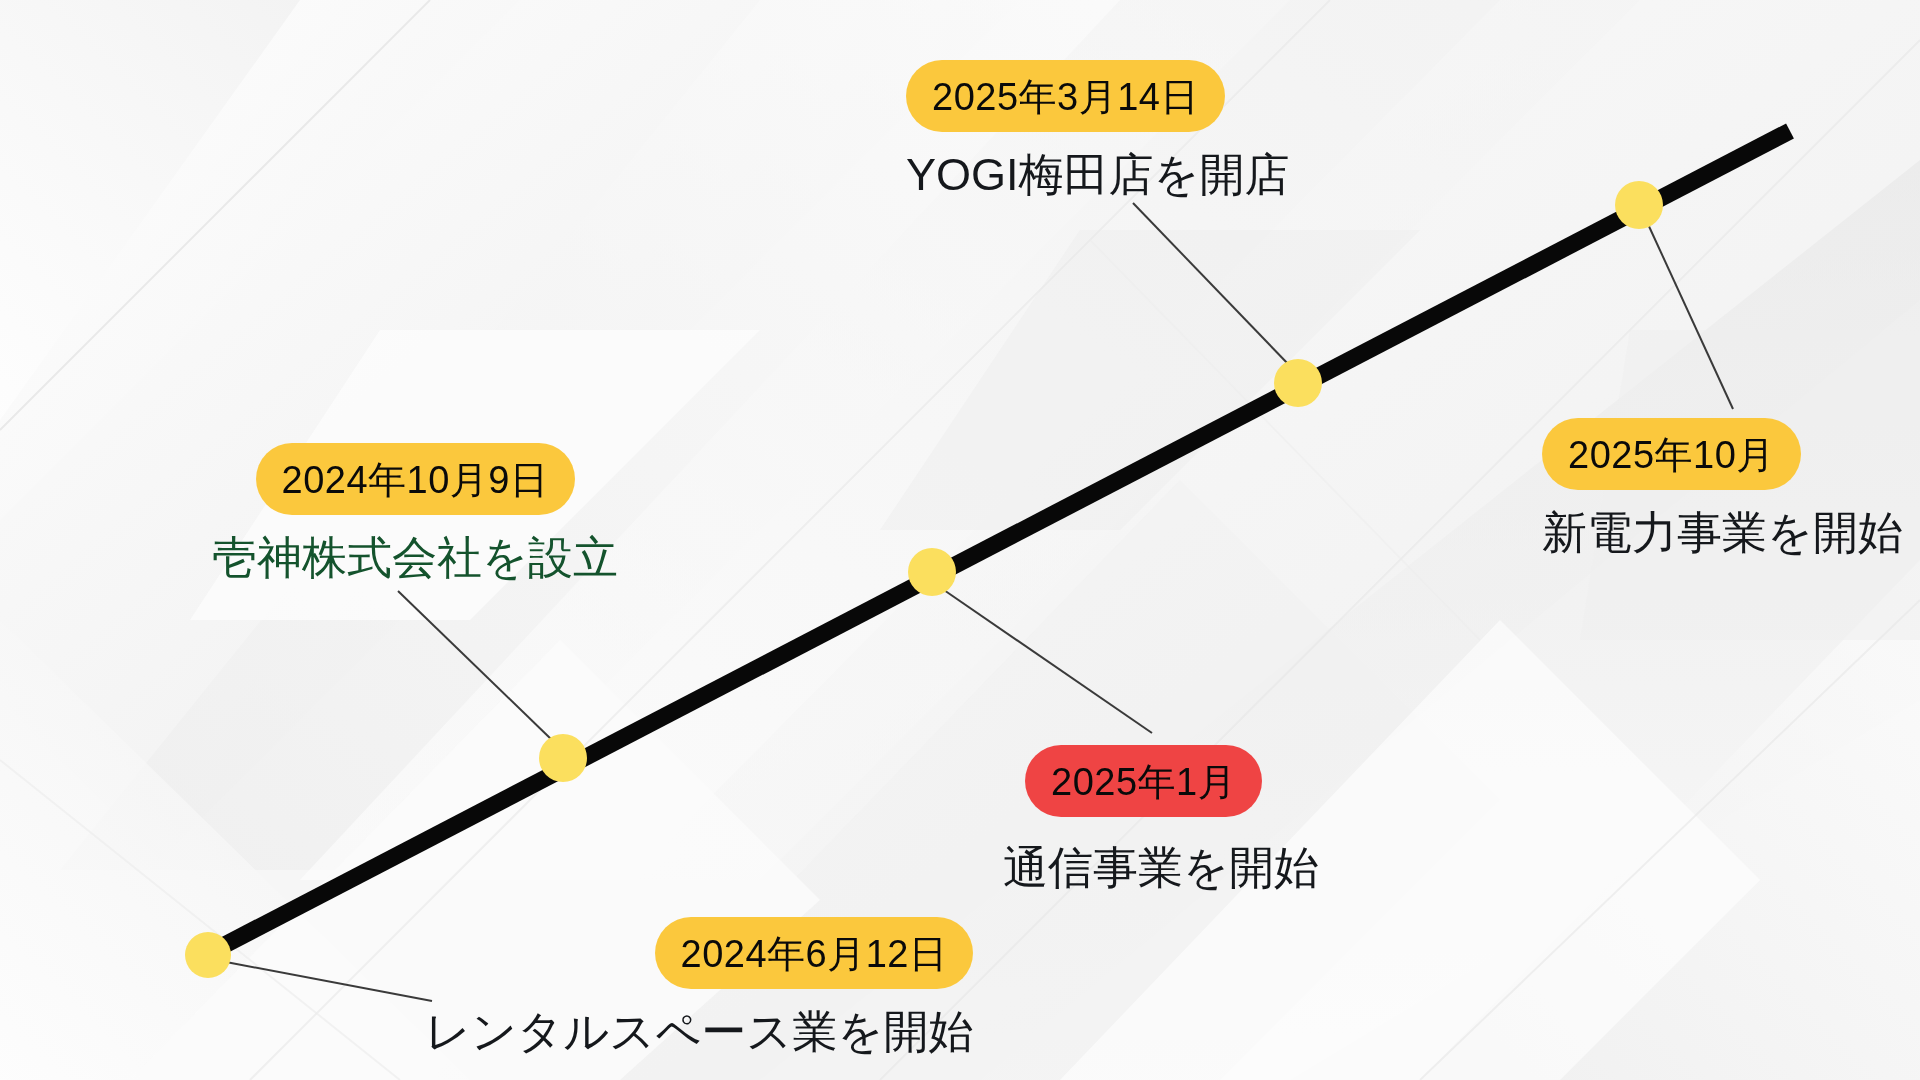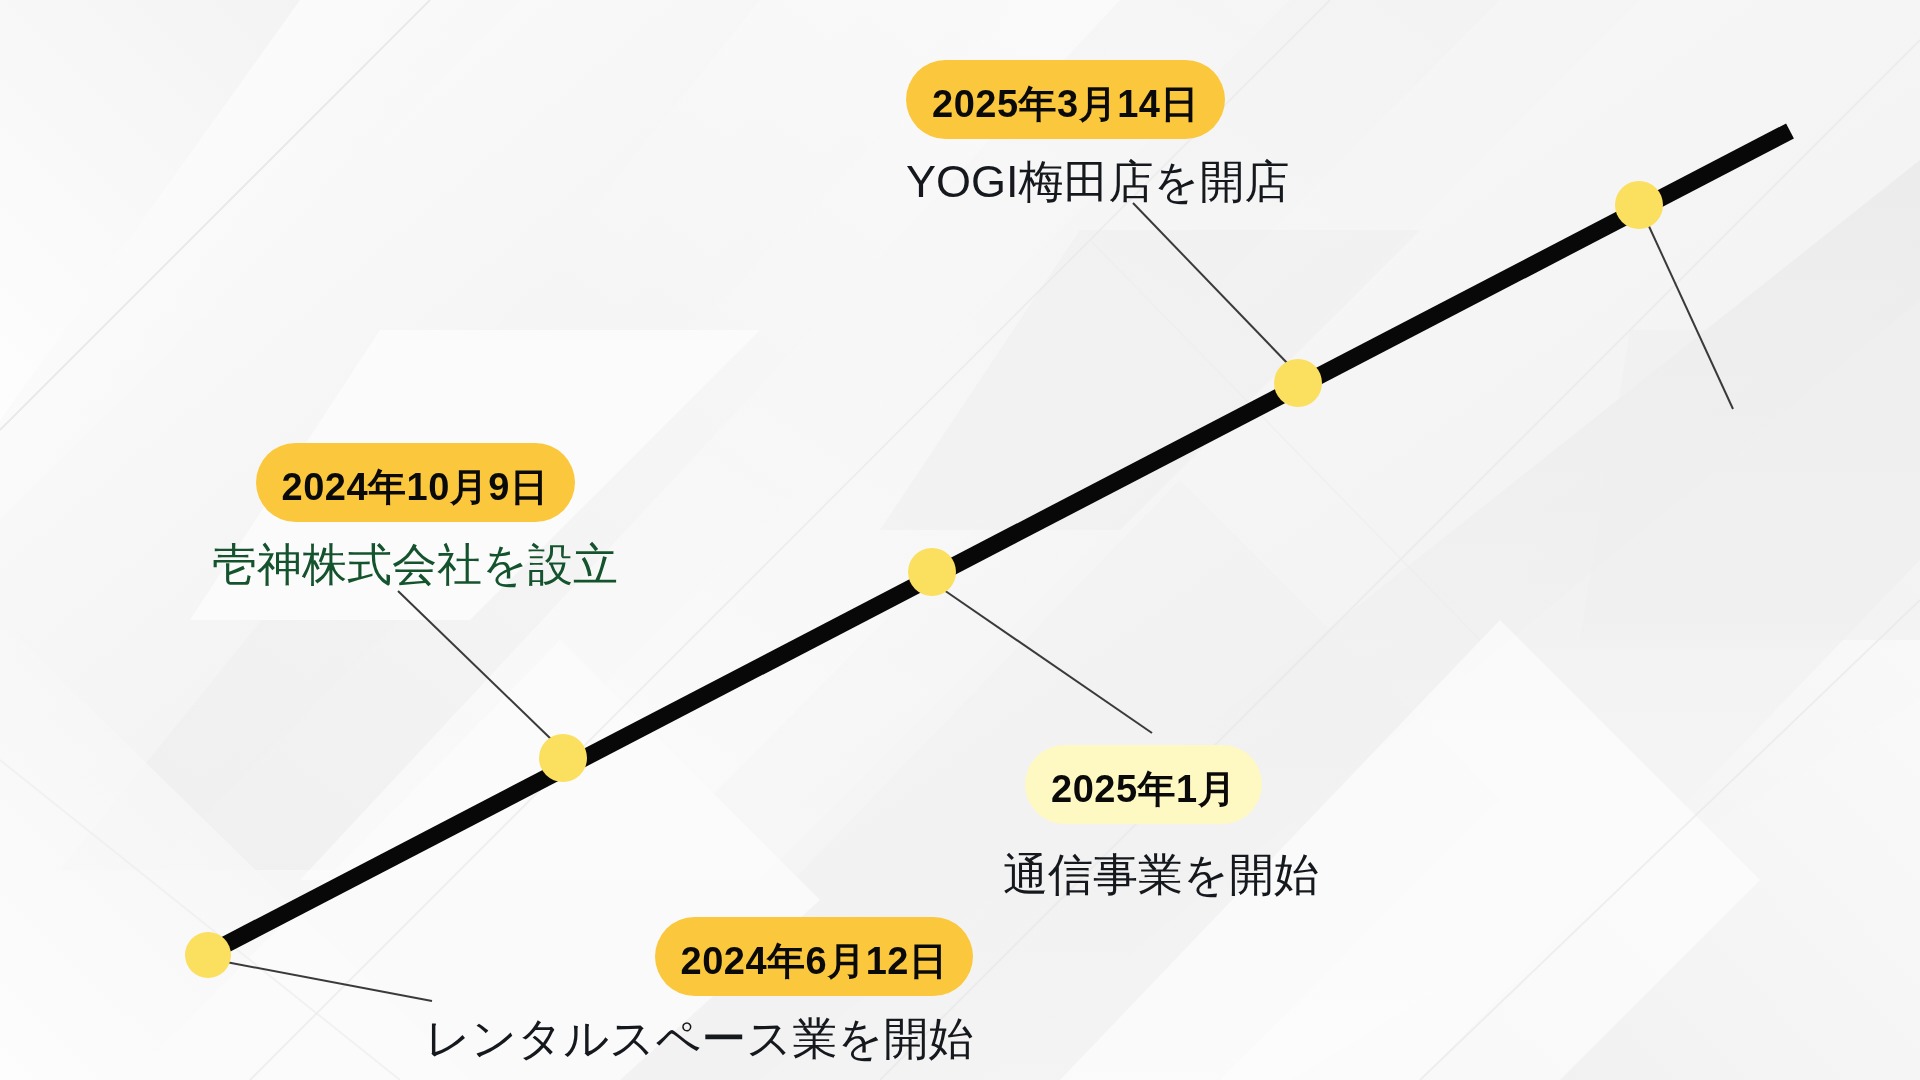--- a/index.html
+++ b/index.html
@@ -45,24 +45,24 @@
   
   .event {
     position: absolute;
     white-space: nowrap;
   }
 
   .event-date {
     display: inline-block;
     border-radius: 999px;
     color: #0a0a0a;
-    font-weight: 700;
+    font-weight: 400;
     letter-spacing: 0.5px;
     line-height: 1;
-    padding: 25px 26px 16px 26px;
+    padding: 18px 26px 16px 26px;
     font-size: 38px;
   }
 
   .event-desc {
     display: block;
     color: #15181c;
     font-weight: 400;
     font-size: 45px;
     line-height: 1;
     margin-top: 20px;
@@ -141,23 +141,27 @@
   <div class="event align-left" style="left:906px; top:60px;">
     <span class="event-date" style="background-color: rgb(251, 200, 61);">2025年3月14日</span>
     <span class="event-desc" style="color: rgb(21, 24, 28);">YOGI梅田店を開店</span>
   </div>
 
   <div class="event align-left" style="left:212px; top:443px;text-align:center;">
     <span class="event-date" style="background-color: rgb(251, 200, 61);">2024年10月9日</span>
     <span class="event-desc" style="color: #14532d;">壱神株式会社を設立</span>
   </div>
 
+  <div class="event align-left" style="left:1542px; top:418px;">
+    <span class="event-date" style="background-color: rgb(251, 200, 61);">2025年10月</span>
+    <span class="event-desc" style="color: rgb(21, 24, 28);">新電力事業を開始</span>
+  </div>
 
   <div class="event align-left" style="left:1003px; top:745px;">
-    <span class="event-date" style="margin-left: 22px; background-color: #fef9c3;">2025年1月</span>
+    <span class="event-date" style="margin-left: 22px; background-color: #ef4444;">2025年1月</span>
     <span class="event-desc" style="color: rgb(21, 24, 28); margin-top: 28px;">通信事業を開始</span>
   </div>
 
   <div class="event align-left" style="left:517px; top:917px;text-align:right;">
     <span class="event-date" style="background-color: rgb(251, 200, 61);">2024年6月12日</span>
     <span class="event-desc" style="margin-left: -92px; color: rgb(21, 24, 28);">レンタルスペース業を開始</span>
   </div>
 
 </div>
 

